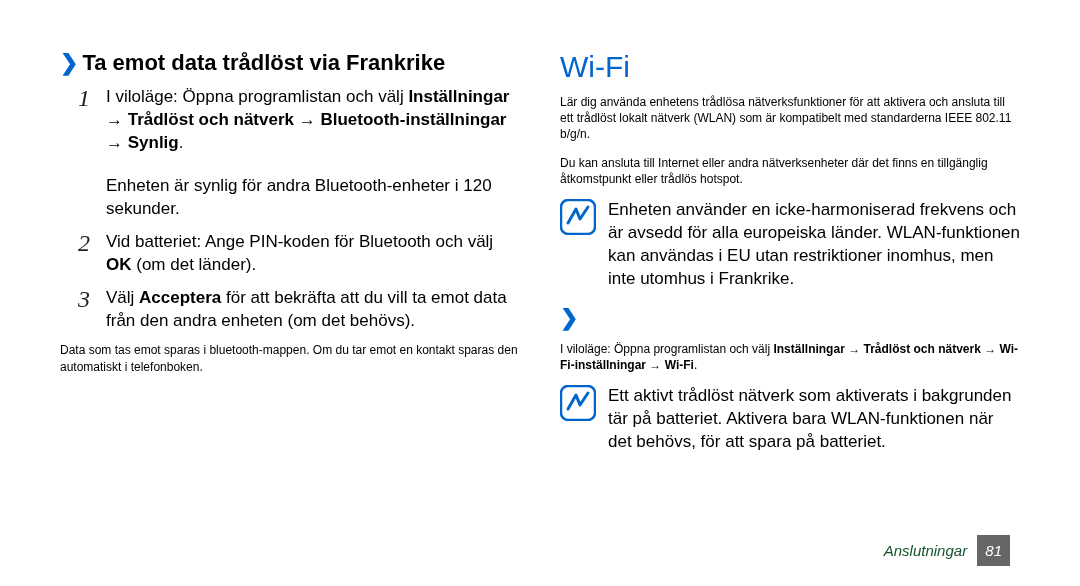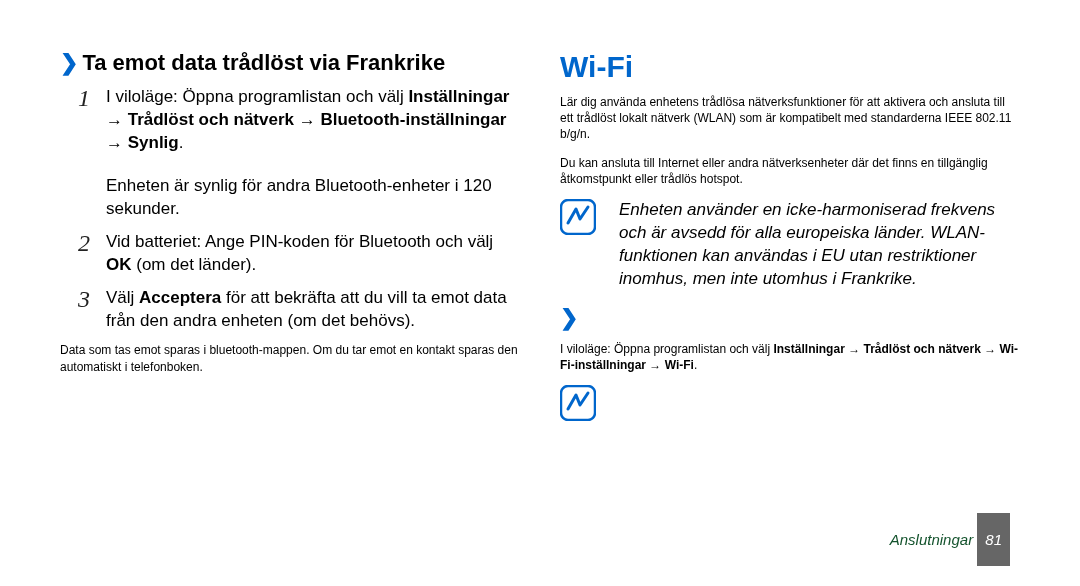--- a/index.html
+++ b/index.html
@@ -28,21 +28,21 @@
   }
   .subheading {
     font-size: 22px;
     font-weight: bold;
     margin-bottom: 10px;
     display: flex;
     align-items: center;
   }
   .heading-large {
     font-size: 30px;
-    font-weight: bold;
+    font-weight: normal;
     color: #0066cc;
     margin-bottom: 10px;
   }
   .step {
     display: flex;
     gap: 10px;
     margin-bottom: 10px;
     margin-left: 18px;
   }
   .step-num {
@@ -59,23 +59,22 @@
     flex: 1;
   }
   .para {
     font-size: 12px;
     line-height: 1.35;
     margin-bottom: 12px;
   }
   b { font-weight: bold; }
   .note {
     display: flex;
-    gap: 23px;
+    gap: 12px;
     margin-bottom: 14px;
-    font-style: italic;
   }
   .note-icon {
     width: 36px;
     height: 36px;
     flex-shrink: 0;
   }
   .note-text {
     font-size: 17px;
     line-height: 1.35;
     flex: 1;
@@ -87,21 +86,22 @@
     font-size: 15px;
   }
   .footer-label {
     font-style: italic;
     color: #14532d;
   }
   .footer-page {
     display: inline-block;
     background: #666;
     color: #fff;
-    padding: 18px 8px;
+    padding: 7px 8px;
+    margin-left: 6px;
     font-style: italic;
   }
 </style>
 </head>
 <body>
 
 <div class="columns">
 
   <div class="col">
     <div class="subheading">
@@ -153,20 +153,21 @@
 
     <div class="para">
       <span>I viloläge: Öppna programlistan och välj </span><b>Inställningar → Trådlöst och nätverk → Wi-Fi-inställningar → Wi-Fi</b><span>.</span>
     </div>
 
     <div class="note">
       <svg class="note-icon" viewBox="0 0 36 36">
         <rect x="1" y="1" width="34" height="34" rx="7" ry="7" fill="#fff" stroke="#0066cc" stroke-width="2.5"></rect>
         <path d="M8 24 L16 10 L20 20 L28 8" fill="none" stroke="#0066cc" stroke-width="3" stroke-linecap="round" stroke-linejoin="round"></path>
       </svg>
+      <div class="note-text">Ett aktivt trådlöst nätverk som aktiverats i bakgrunden tär på batteriet. Aktivera bara WLAN-funktionen när det behövs, för att spara på batteriet.</div>
     </div>
   </div>
 
 </div>
 
 <div class="footer">
   <span class="footer-label">Anslutningar</span>
   <span class="footer-page">81</span>
 </div>
 

